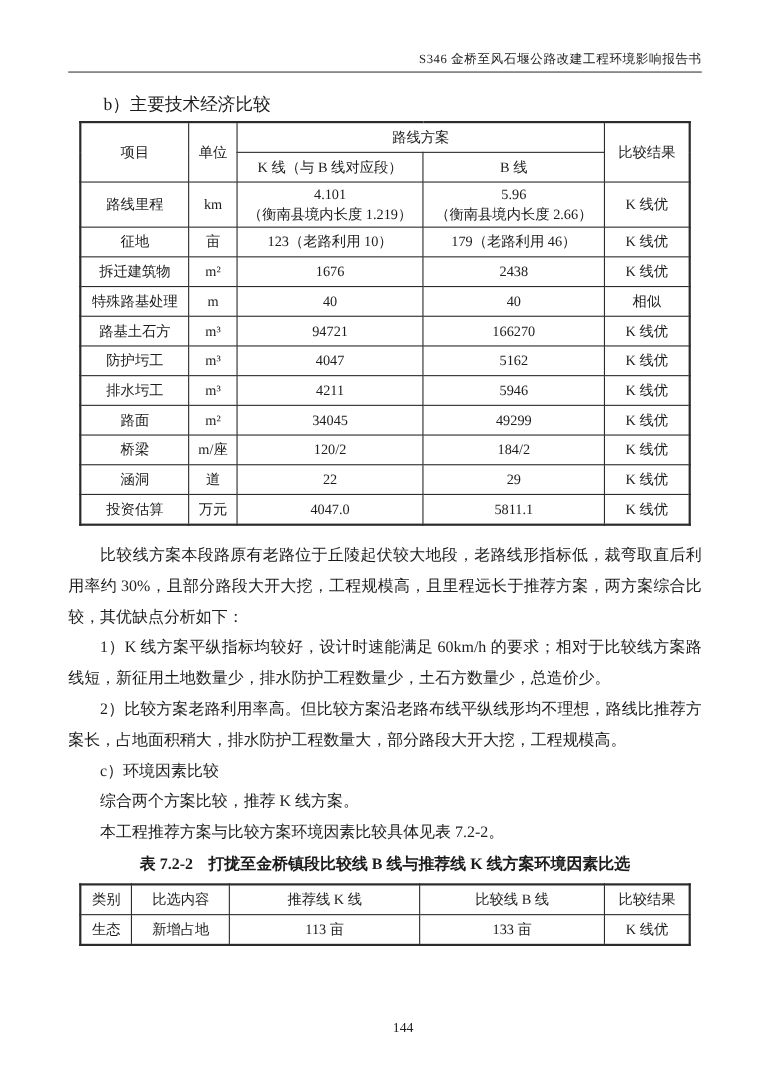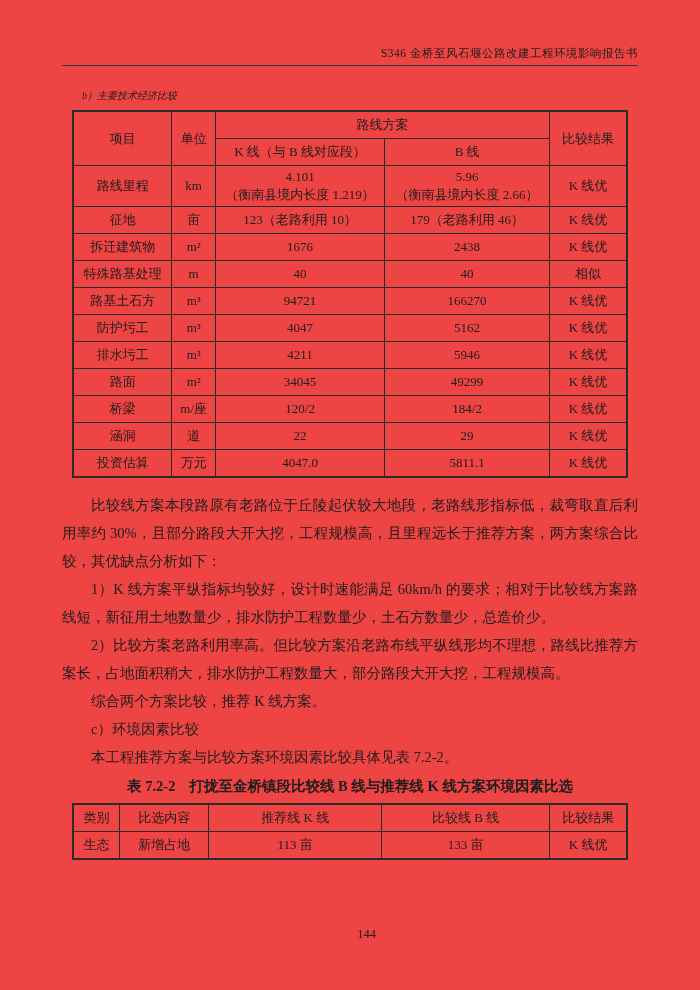--- a/index.html
+++ b/index.html
@@ -1,20 +1,20 @@
 <!DOCTYPE html>
 <html lang="zh"><head>
 <meta charset="utf-8">
 <style>
   html,body{margin:0;padding:0;background:#e8e8e8;}
   .page{
     position:relative;
     width:700px;height:990px;
     margin:0 auto;
-    background:#ef4444;
+    background:#ffffff;
     box-sizing:border-box;
     padding:46px 62px 0 62px;
     font-family:"Liberation Serif","DejaVu Serif",serif;
     color:#1c1c1c;
     overflow:hidden;
   }
   
   .doc-header{
     text-align:right;
     font-size:11.5px;
@@ -24,25 +24,24 @@
   }
   
   .para{
     font-size:14.5px;
     line-height:28px;
     text-align:justify;
     text-indent:2em;
     margin:0;
   }
   .heading{
-    font-size:10px;
+    font-size:16px;
     line-height:28px;
     text-indent:2em;
     margin:14px 0 0 0;
-    font-style:italic;
   }
   .caption{
     text-align:center;
     font-weight:bold;
     font-size:14.5px;
     line-height:26px;
     margin:2px 0 4px 0;
   }
   .caption .cap-label{margin-right:14px;}
   
@@ -197,22 +196,22 @@
         <td>4047.0</td>
         <td>5811.1</td>
         <td>K 线优</td>
       </tr>
     </tbody>
   </table>
 
   <p class="para after-table">比较线方案本段路原有老路位于丘陵起伏较大地段，老路线形指标低，裁弯取直后利用率约 30%，且部分路段大开大挖，工程规模高，且里程远长于推荐方案，两方案综合比较，其优缺点分析如下：</p>
   <p class="para">1）K 线方案平纵指标均较好，设计时速能满足 60km/h 的要求；相对于比较线方案路线短，新征用土地数量少，排水防护工程数量少，土石方数量少，总造价少。</p>
   <p class="para">2）比较方案老路利用率高。但比较方案沿老路布线平纵线形均不理想，路线比推荐方案长，占地面积稍大，排水防护工程数量大，部分路段大开大挖，工程规模高。</p>
+  <p class="para">c）环境因素比较</p>
   <p class="para">综合两个方案比较，推荐 K 线方案。</p>
-  <p class="para">c）环境因素比较</p>
   <p class="para">本工程推荐方案与比较方案环境因素比较具体见表 7.2-2。</p>
 
   <div class="caption" style="">
     <span class="cap-label">表 7.2-2</span><span>打拢至金桥镇段比较线 B 线与推荐线 K 线方案环境因素比选</span>
   </div>
 
   <table class="cmp">
     <colgroup>
       <col class="t2-col-cat">
         <col class="t2-col-content">

